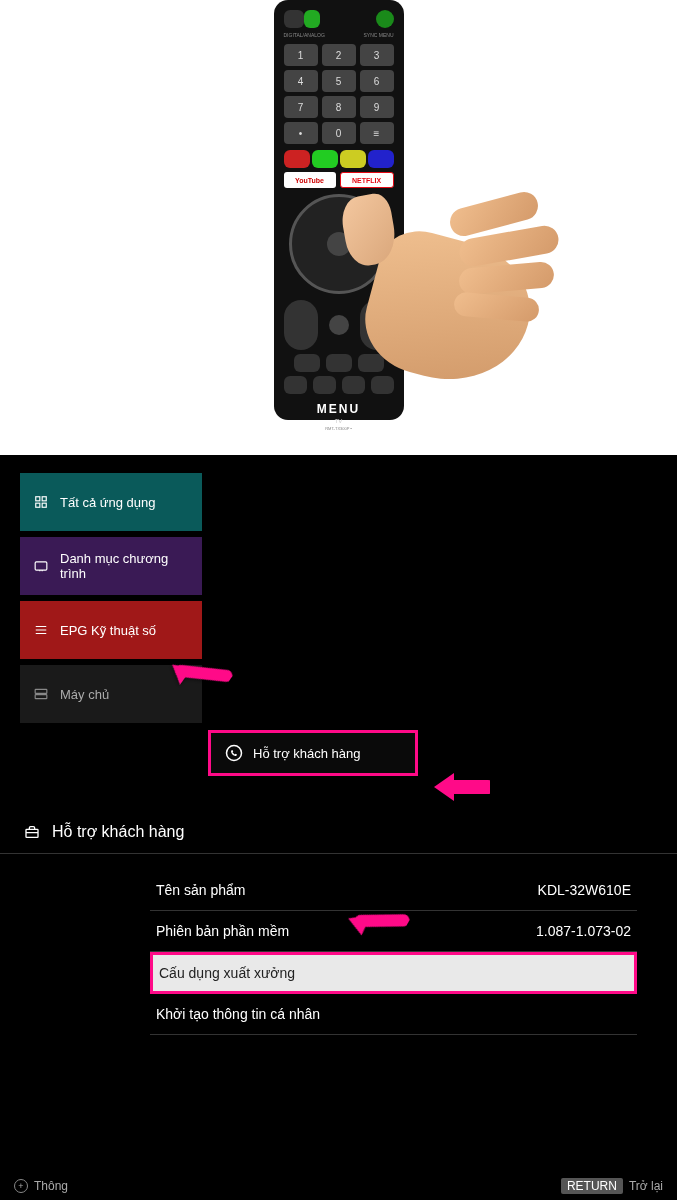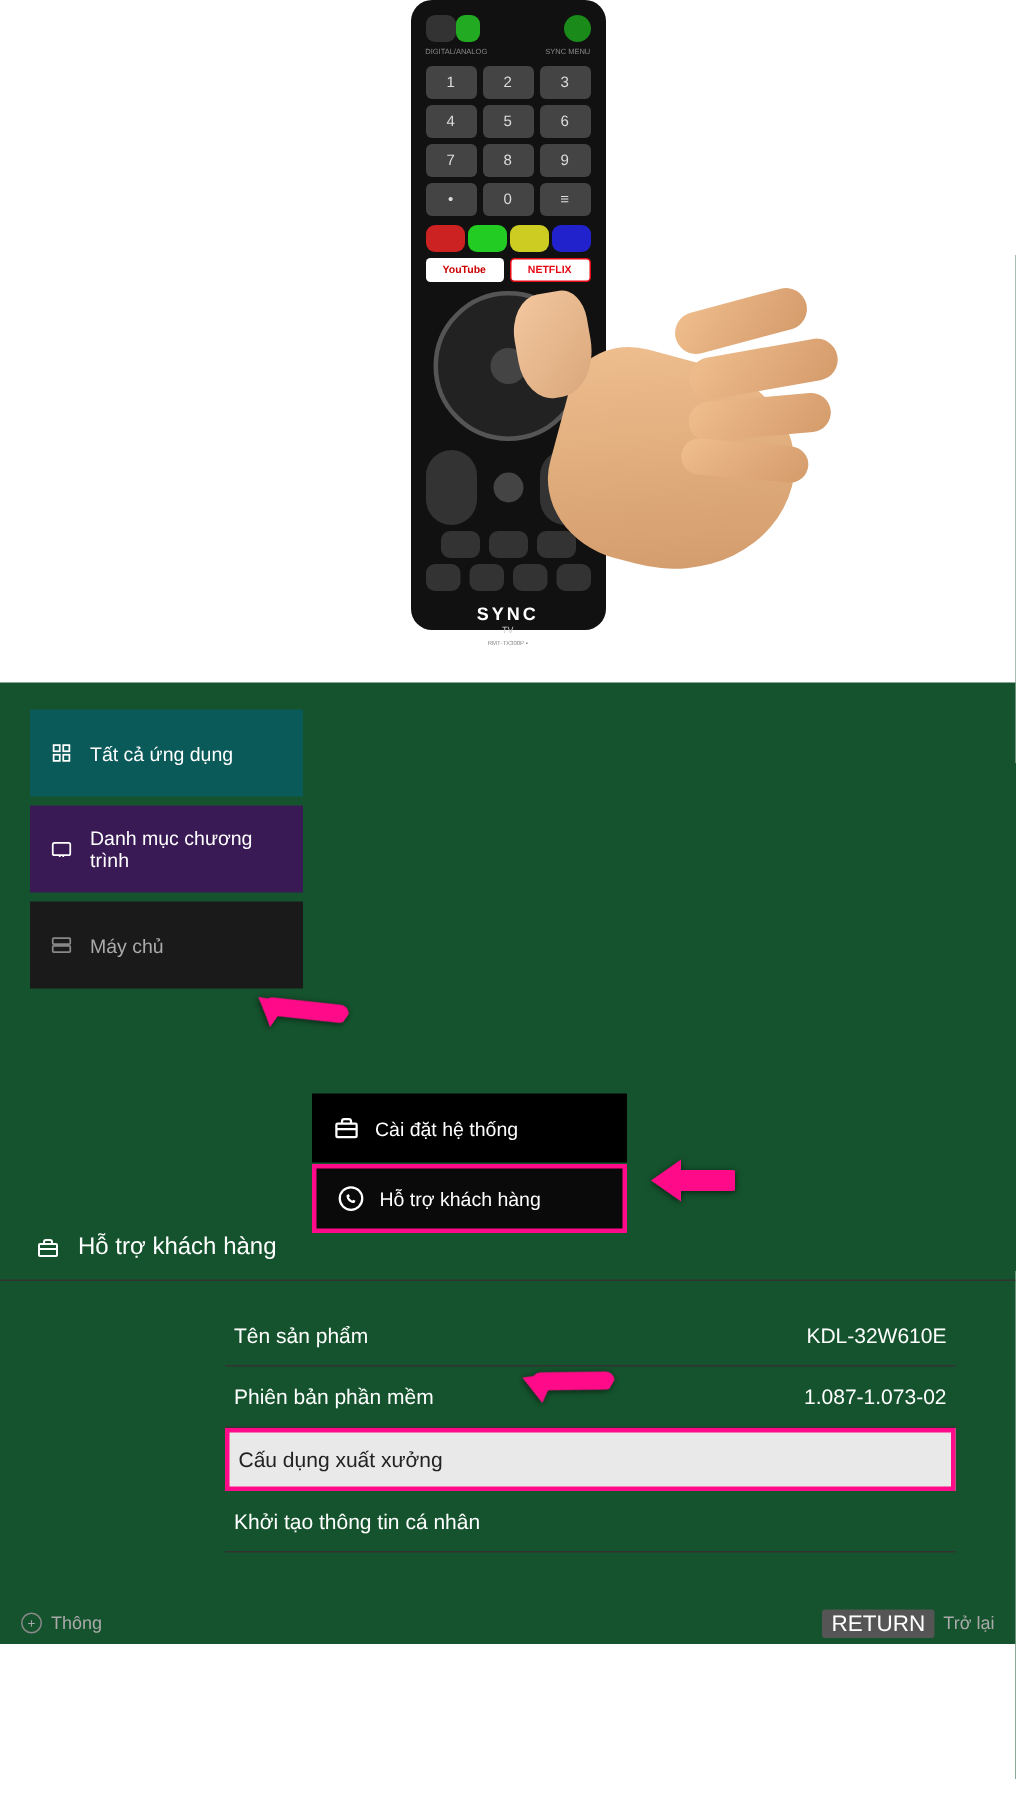--- a/index.html
+++ b/index.html
@@ -32,21 +32,21 @@
   .hand { position: absolute; left: 90px; top: 150px; width: 280px; height: 280px; pointer-events: none; }
   .hand .thumb { position: absolute; left: 35px; top: 45px; width: 50px; height: 70px; background: linear-gradient(135deg, #f4c8a0, #d9a67a); border-radius: 40% 30% 50% 40%; transform: rotate(-10deg); }
   .hand .palm { position: absolute; left: 60px; top: 90px; width: 160px; height: 140px; background: linear-gradient(160deg, #f0c090, #d09868); border-radius: 30% 50% 60% 40%; transform: rotate(15deg); }
   .hand .finger { position: absolute; background: linear-gradient(135deg, #f0be8e, #d49a6a); border-radius: 20px; }
   .hand .f1 { left: 140px; top: 50px; width: 90px; height: 28px; transform: rotate(-15deg); }
   .hand .f2 { left: 150px; top: 82px; width: 100px; height: 28px; transform: rotate(-10deg); }
   .hand .f3 { left: 150px; top: 115px; width: 95px; height: 26px; transform: rotate(-5deg); }
   .hand .f4 { left: 145px; top: 145px; width: 85px; height: 24px; transform: rotate(5deg); }
 
   
-  .tv-section { width: 100%; height: 641px; background: #14532d; position: relative; color: #fff; font-size: 13px; }
+  .tv-section { width: 100%; height: 745px; background: #000000; position: relative; color: #fff; font-size: 13px; }
 
   
   .menu { position: absolute; left: 20px; top: 18px; width: 182px; }
   .tile { height: 58px; margin-bottom: 6px; display: flex; align-items: center; padding: 0 12px; gap: 10px; cursor: pointer; }
   .tile.teal { background: #0a5a5a; }
   .tile.purple { background: #3a1a55; }
   .tile.red { background: #a01818; }
   .tile.dark { background: #1a1a1a; }
   .tile.white { background: #e9e9e9; color: #444; position: relative; border: 3px solid #ff0a88; }
   .tile .chev { margin-left: auto; color: #666; }
@@ -67,21 +67,21 @@
   .panel-header .pico { width: 20px; height: 16px; }
   .panel-hr { position: absolute; left: 0; right: 0; top: 398px; height: 1px; background: #333; }
 
   .info { position: absolute; left: 130px; top: 415px; right: 40px; }
   .info-row { display: flex; justify-content: space-between; padding: 12px 6px; border-bottom: 1px solid #333; font-size: 14px; margin-left: 20px; }
   .info-row.sel { background: #e9e9e9; color: #222; border: 3px solid #ff0a88; padding: 10px 6px; }
 
   
   .footer { position: absolute; left: 0; right: 0; bottom: 0; height: 28px; display: flex; align-items: center; padding: 0 14px; gap: 6px; font-size: 12px; color: #aaa; }
   .footer .spacer { flex: 1; }
-  .footer .ret { background: #555; color: #fff; padding: 1px 6px; font-size: 15px; border-radius: 2px; }
+  .footer .ret { background: #555; color: #fff; padding: 1px 6px; font-size: 12px; border-radius: 2px; }
   .footer .plus { display: inline-flex; width: 14px; height: 14px; border: 1px solid #888; border-radius: 50%; align-items: center; justify-content: center; font-size: 9px; }
 </style>
 </head>
 <body>
 
 <div class="remote-section">
   <div class="remote-wrap">
     <div class="remote">
       <div class="row">
           <div class="btn" style="width:20px"></div>
@@ -126,21 +126,21 @@
           <div class="btn"></div>
           <div class="btn"></div>
           <div class="btn"></div>
         </div>
       <div class="row" style="justify-content:center;gap:6px">
           <div class="btn"></div>
           <div class="btn"></div>
           <div class="btn"></div>
           <div class="btn"></div>
         </div>
-      <div class="logo">SYNC</div>
+      <div class="logo">MENU</div>
       <div class="tv">TV</div>
       <div class="tv" style="font-size:4px;color:#888">RMT-TX300P ▪</div>
     </div>
     <div class="hand">
       <div class="palm"></div>
       <div class="finger f1"></div>
       <div class="finger f2"></div>
       <div class="finger f3"></div>
       <div class="finger f4"></div>
       <div class="thumb"></div>
@@ -160,37 +160,36 @@
         </svg>
       <span>Tất cả ứng dụng</span>
     </div>
     <div class="tile purple">
       <svg class="ico" viewBox="0 0 24 24" fill="none" stroke="#fff" stroke-width="2">
           <rect x="2" y="5" width="20" height="14" rx="2"></rect>
           <path d="M10 19v2M14 19v2"></path>
         </svg>
       <span>Danh mục chương trình</span>
     </div>
+    <div class="tile red">
+      <svg class="ico" viewBox="0 0 24 24" fill="none" stroke="#fff" stroke-width="2">
+          <path d="M3 6h18M3 12h18M3 18h18"></path>
+        </svg>
+      <span>EPG Kỹ thuật số</span>
+    </div>
     <div class="tile dark">
       <svg class="ico" viewBox="0 0 24 24" fill="none" stroke="#888" stroke-width="2">
           <rect x="2" y="4" width="20" height="7" rx="1"></rect>
           <rect x="2" y="13" width="20" height="7" rx="1"></rect>
         </svg>
       <span style="color:#aaa">Máy chủ</span>
     </div>
   </div>
 
   <div class="submenu">
-    <div class="sub">
-      <svg class="sico" viewBox="0 0 24 24" fill="none" stroke="#fff" stroke-width="2">
-          <rect x="3" y="8" width="18" height="12" rx="1"></rect>
-          <path d="M8 8V6a2 2 0 012-2h4a2 2 0 012 2v2M3 13h18"></path>
-        </svg>
-      <span>Cài đặt hệ thống</span>
-    </div>
     <div class="sub hl">
       <svg class="sico" viewBox="0 0 24 24" fill="#fff">
           <circle cx="12" cy="12" r="10" fill="none" stroke="#fff" stroke-width="2"></circle>
           <path d="M8 9c0 4 3 7 7 7l1-2-2-1-1 1c-1-1-2-2-3-3l1-1-1-2z"></path>
         </svg>
       <span>Hỗ trợ khách hàng</span>
     </div>
   </div>
 
   <div class="arrow" style="left:168px; top:198px; transform:rotate(35deg)">

